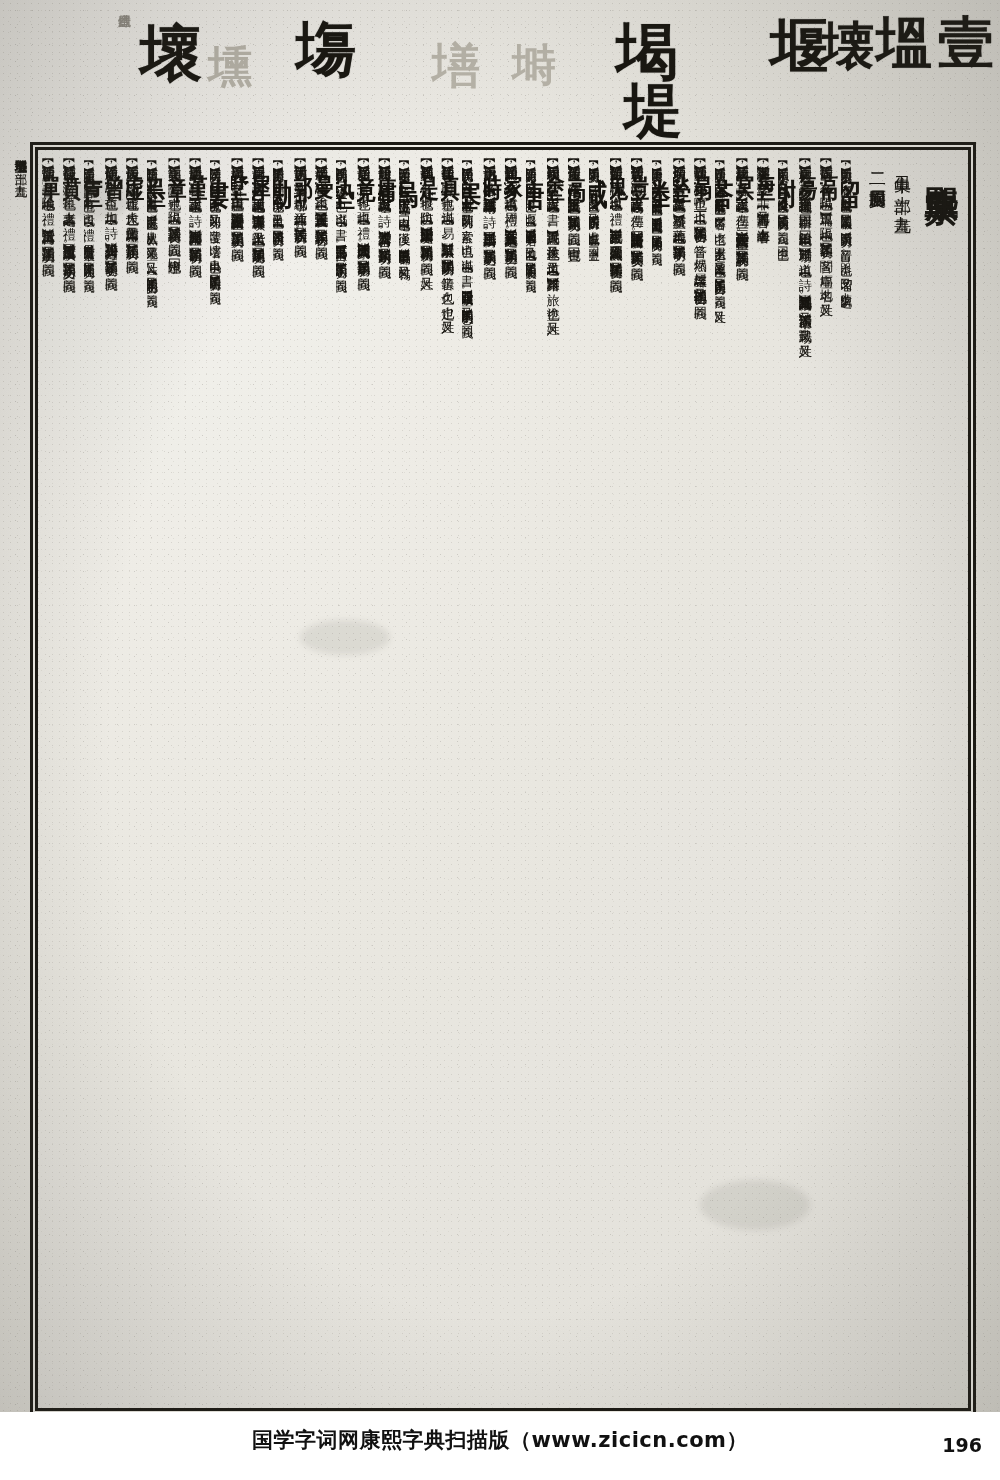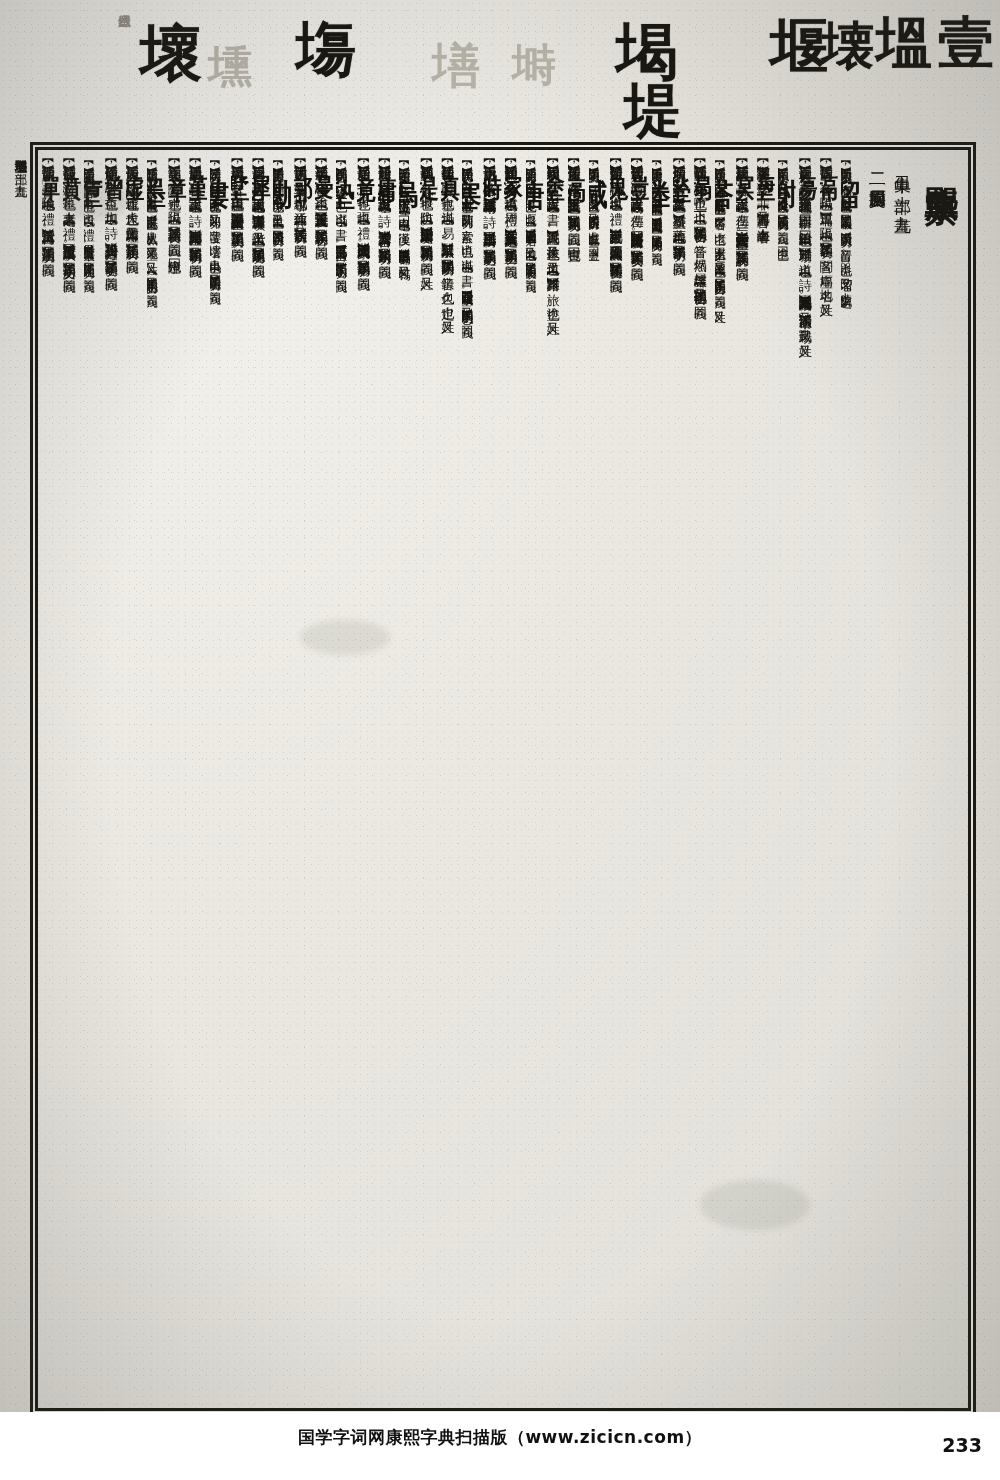--- a/index.html
+++ b/index.html
@@ -169,21 +169,21 @@
   .footer {
     position: absolute;
     left: 0; top: 1412px;
     width: 1000px; height: 68px;
     background: #ffffff;
   }
   .footer-text {
     position: absolute;
     left: 0; right: 0; top: 14px;
     text-align: center;
-    font-size: 17px;
+    font-size: 21px;
     font-weight: 700;
     color: #111111;
     letter-spacing: .5px;
   }
   .page-number {
     position: absolute;
     right: 18px; top: 22px;
     font-size: 19px;
     color: #111;
     font-weight: 700;
@@ -271,14 +271,14 @@
   </div>
 
   <div class="smudge" style="left:60px;top:180px;width:70px;height:40px;"></div>
   <div class="smudge" style="left:700px;top:1180px;width:110px;height:50px;"></div>
   <div class="smudge" style="left:300px;top:620px;width:90px;height:35px;"></div>
   <div class="vignette"></div>
 </div>
 
 <div class="footer">
   <div class="footer-text">国学字词网康熙字典扫描版（www.zicicn.com）</div>
-  <div class="page-number">233</div>
+  <div class="page-number">196</div>
 </div>
 
 </body></html>

